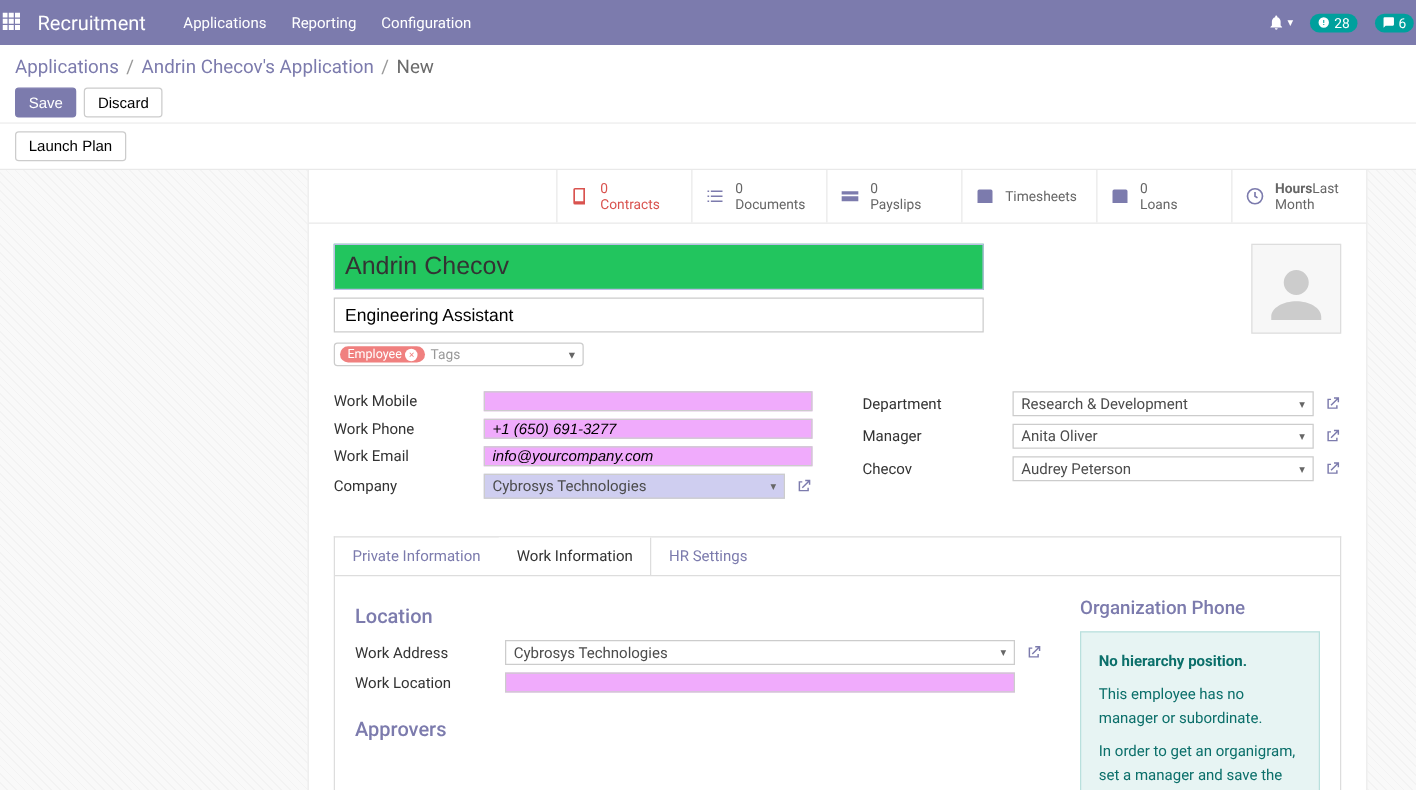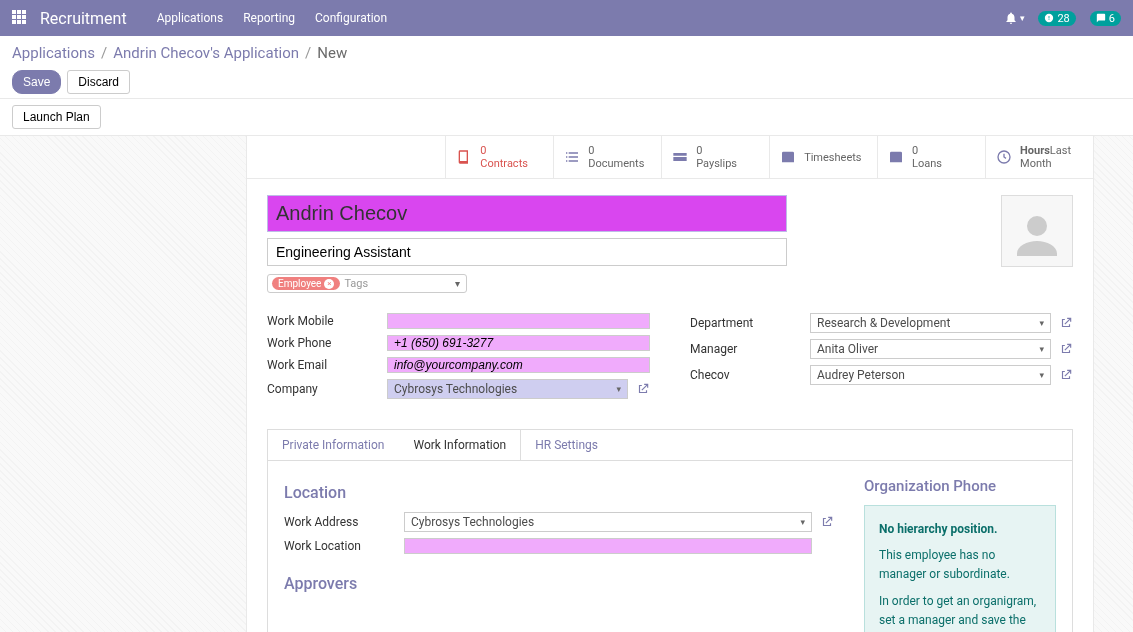--- a/index.html
+++ b/index.html
@@ -1,55 +1,55 @@
 <!DOCTYPE html>
 <html><head>
 <meta charset="utf-8">
 <style>
 * { box-sizing: border-box; margin: 0; padding: 0; }
 body { font-family: -apple-system, BlinkMacSystemFont, "Segoe UI", Roboto, sans-serif; font-size: 13px; color: #4c4c4c; background: #f9f9f9; }
 
-.topbar { background: #7c7bad; color: #fff; height: 36px; display: flex; align-items: center; padding: 0 12px; }
+.topbar { background: #7c7bad; color: #fff; height: 36px; display: flex; align-items: center; padding: 0 2px; }
 .topbar .apps-icon { width: 16px; height: 16px; margin-right: 12px; display:inline-block; }
 .topbar .apps-icon svg { fill: #fff; }
 .topbar .brand { font-size: 16px; margin-right: 30px; }
 .topbar .menu { display: flex; gap: 20px; font-size: 12px; }
 .topbar .menu span { cursor: pointer; }
 .topbar .spacer { flex: 1; }
 .topbar .right { display: flex; align-items: center; gap: 14px; }
 .topbar .bell { display: flex; align-items: center; }
 .topbar .badge-pill { display:inline-flex; align-items:center; background:#00a09d; color:#fff; border-radius:10px; padding:1px 6px; font-size:11px; gap:3px; }
 
 .subhead { background:#fff; padding: 8px 12px 4px; border-bottom:1px solid #e9e9e9; }
 .breadcrumb { color:#7c7bad; font-size:15px; display:flex; gap:6px; align-items:center; }
 .breadcrumb .sep { color:#999; }
 .breadcrumb .current { color:#6b6b6b; }
 .btnrow { display:flex; gap:6px; margin-top:8px; }
 .btn { border:1px solid #ccc; background:#fff; padding:4px 10px; font-size:12px; border-radius:3px; cursor:pointer; }
-.btn.primary { background:#7c7bad; color:#fff; border-color:#7c7bad;border-radius:10px; }
+.btn.primary { background:#7c7bad; color:#fff; border-color:#7c7bad; }
 
 .toolbar2 { padding:6px 12px; border-bottom:1px solid #e9e9e9; background:#fff; }
 .toolbar2 .btn { font-size:12px; }
 
 .canvas { background: repeating-linear-gradient(45deg,#f3f3f3,#f3f3f3 1px,#f9f9f9 1px,#f9f9f9 5px); padding: 0 0 40px 0; min-height:600px; }
 .sheet { background:#fff; margin: 0 auto; width: 848px; margin-left:246px; border:1px solid #e9e9e9; border-top:none; }
 
 .statrow { display:flex; border-bottom:1px solid #e9e9e9; }
 .statbtn { flex:1; border-left:1px solid #e9e9e9; padding:8px 10px; display:flex; align-items:center; gap:8px; cursor:pointer; min-height:38px; }
 .statbtn:first-child { border-left:none; flex:2.05; justify-content:flex-end; }
 .statbtn .sicon { color:#7c7bad; }
 .statbtn .statlabel { font-size:11px; color:#666; line-height:1.2; }
 .statbtn .statlabel .num { display:block; font-size:11px; }
 .statbtn.red .statlabel, .statbtn.red .sicon, .statbtn.red .num { color:#d9534f; }
 
 .sheetbody { padding: 16px 20px 24px; position:relative; }
 .avatar-ph { position:absolute; right:20px; top:16px; width:72px; height:72px; border:1px solid #ddd; background:#f7f7f7; display:flex; align-items:flex-end; justify-content:center; }
 .avatar-ph svg { fill:#ccc; }
 
-.name-input { width: 520px; background:#d946ef; border:1px solid #bdbce6; padding:6px 8px; font-size:20px; color:#333; }
+.name-input { width: 520px; background:#22c55e; border:1px solid #bdbce6; padding:6px 8px; font-size:20px; color:#333; }
 .title-input { width:520px; border:1px solid #ccc; padding:5px 8px; font-size:14px; margin-top:6px; }
 .tags-row { margin-top:8px; display:flex; align-items:center; border:1px solid #ccc; border-radius:3px; width:200px; padding:2px 4px; position:relative; }
 .tag-chip { background:#f0807f; color:#fff; border-radius:10px; padding:1px 6px; font-size:10px; display:inline-flex; align-items:center; gap:3px; }
 .tag-chip .x { background:#fff; color:#f0807f; border-radius:50%; width:10px; height:10px; display:inline-flex; align-items:center; justify-content:center; font-size:8px; }
 .tags-row .ph { color:#999; font-size:11px; margin-left:4px; }
 .tags-row .caret { position:absolute; right:6px; font-size:10px; color:#666; }
 
 .fieldgrid { display:flex; gap:40px; margin-top:20px; }
 .col { flex:1; }
 .frow { display:flex; align-items:center; margin-bottom:6px; }

